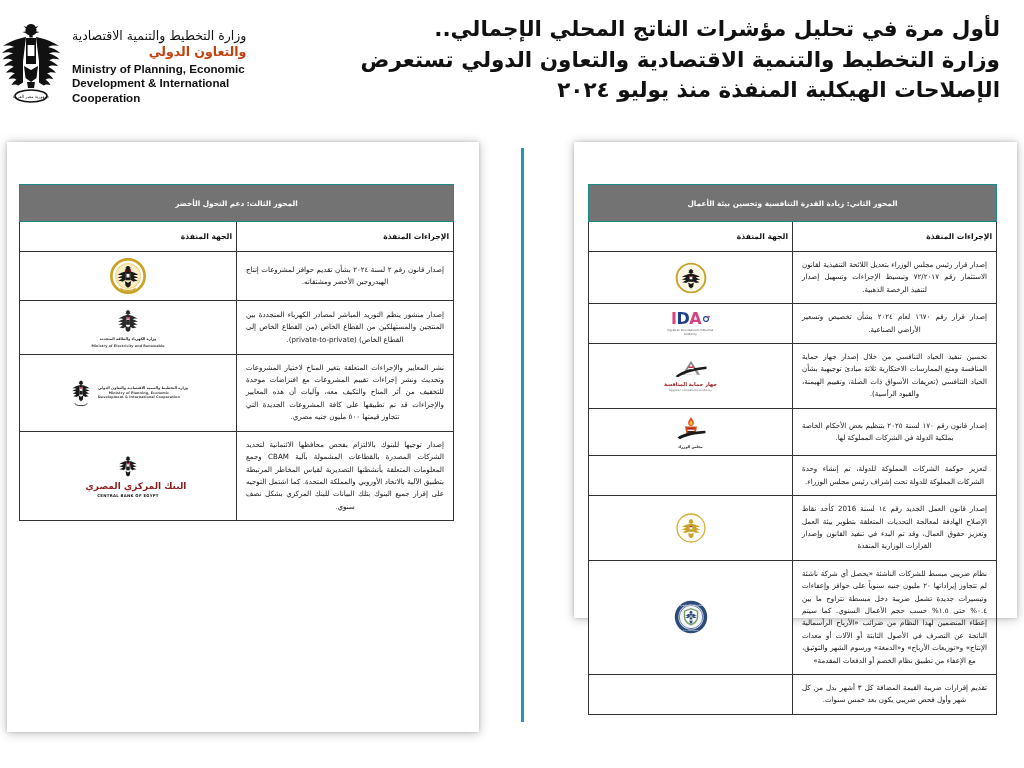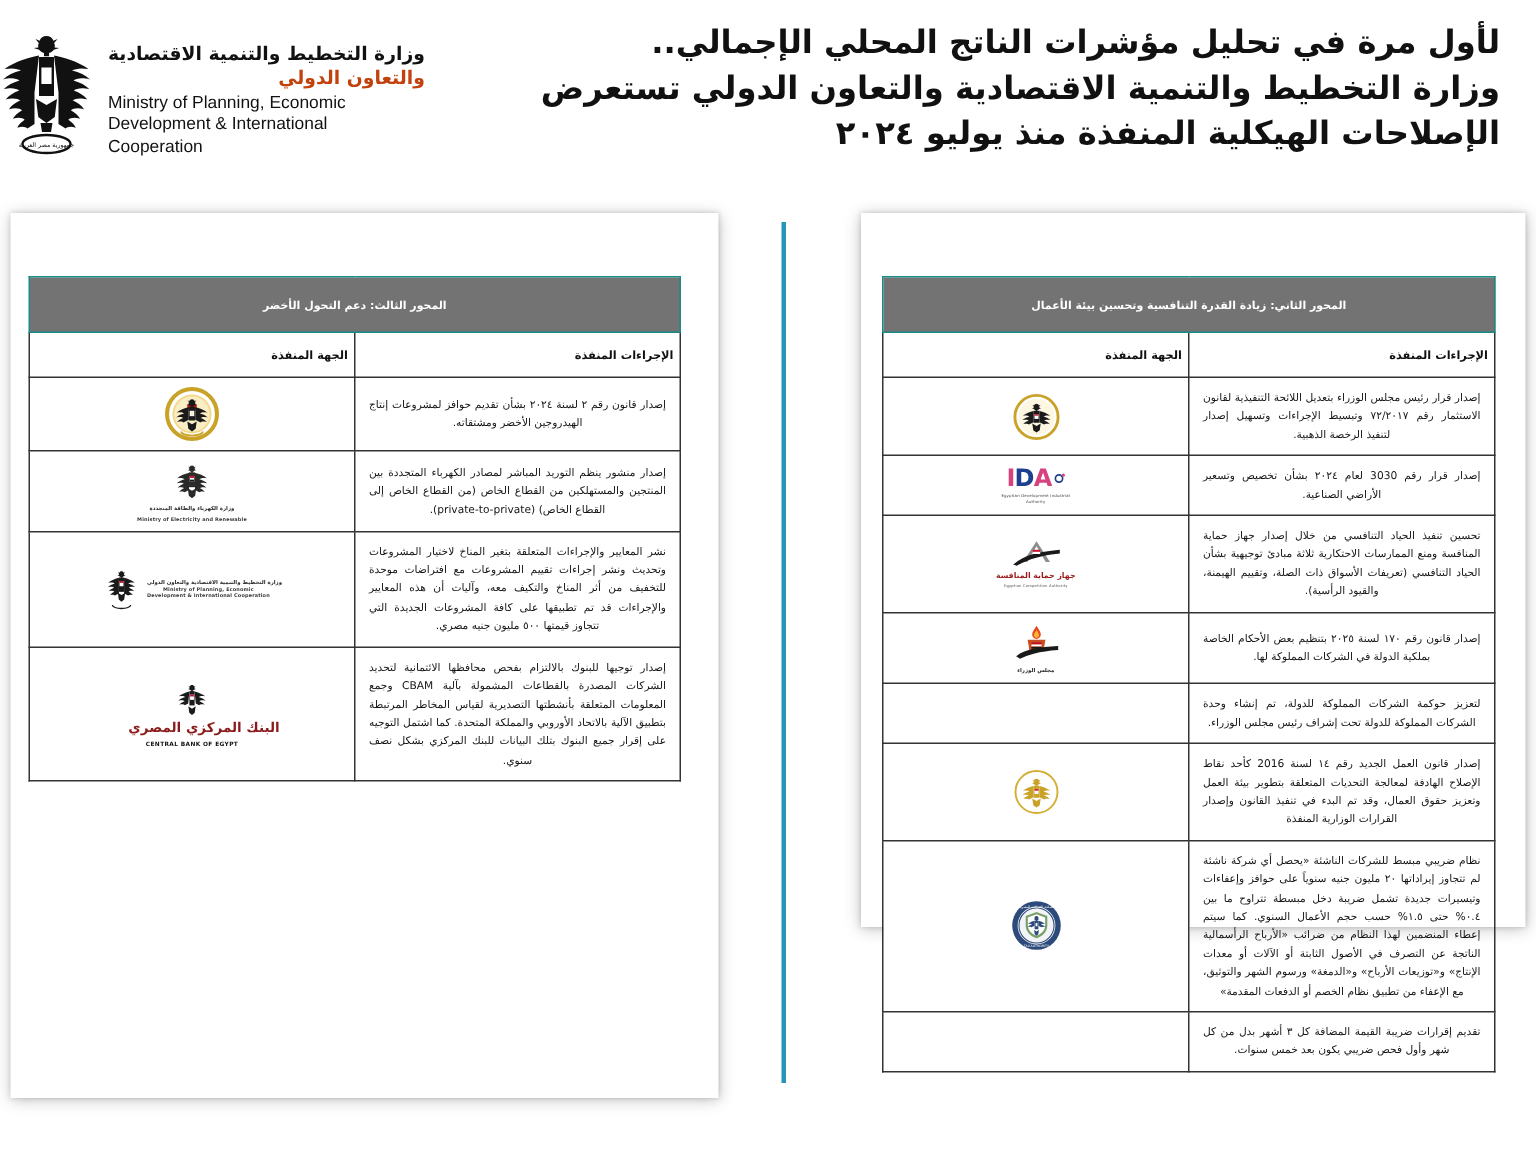--- a/index.html
+++ b/index.html
@@ -53,39 +53,39 @@
     gap: 10px;
     direction: rtl;
   }
   .logo-text {
     text-align: right;
     direction: rtl;
     padding-top: 4px;
   }
   .logo-ar1 {
     font-size: 12.5px;
-    font-weight: bold;
+    font-weight: normal;
     color: #111;
     line-height: 1.25;
     white-space: nowrap;
   }
   .logo-ar2 {
     font-size: 12.5px;
     font-weight: bold;
     color: #c2410c;
     line-height: 1.25;
     letter-spacing: 2.2px;
     white-space: nowrap;
   }
   .logo-en {
     direction: ltr;
     text-align: left;
     font-family: "Liberation Sans", sans-serif;
     font-size: 11.6px;
-    font-weight: normal;
+    font-weight: bold;
     color: #111;
     line-height: 1.22;
     margin-top: 3px;
     white-space: pre-line;
   }
   .eagle-emblem {
     width: 62px;
     height: 88px;
     flex: 0 0 auto;
     margin-top: -4px;
@@ -429,21 +429,21 @@
                     <path d="M16.5 25.5 l3.5 2 3.5-2 -0.8 5.5 -2.7 2 -2.7-2 z"></path>
                   </g>
                   <rect x="18.3" y="17.6" width="3.4" height="4" fill="#ffffff"></rect>
                   <rect x="18.3" y="17.6" width="3.4" height="1.3" fill="#c8102e"></rect>
                 </svg>
               </div>
             </td>
           </tr>
 
           <tr>
-            <td class="cell-action">إصدار قرار رقم 3030 لعام ٢٠٢٤ بشأن تخصيص وتسعير الأراضي الصناعية.</td>
+            <td class="cell-action">إصدار قرار رقم ١٦٧٠ لعام ٢٠٢٤ بشأن تخصيص وتسعير الأراضي الصناعية.</td>
             <td class="cell-entity">
               <div class="entity-box">
                 <div style="display:flex;align-items:center;gap:1px;justify-content:flex-end;">
                   <svg width="8" height="8" viewBox="0 0 10 10">
                     <circle cx="5" cy="5" r="3" fill="none" stroke="#1d3f8f" stroke-width="1.4"></circle>
                     <circle cx="8.6" cy="2.2" r="1.3" fill="#d6437f"></circle>
                   </svg>
                   <span class="ida-word"><span class="ida-i">I</span><span class="ida-d">D</span><span class="ida-a">A</span></span>
                 </div>
                 <div class="ida-sub">Egyptian Development Industrial

